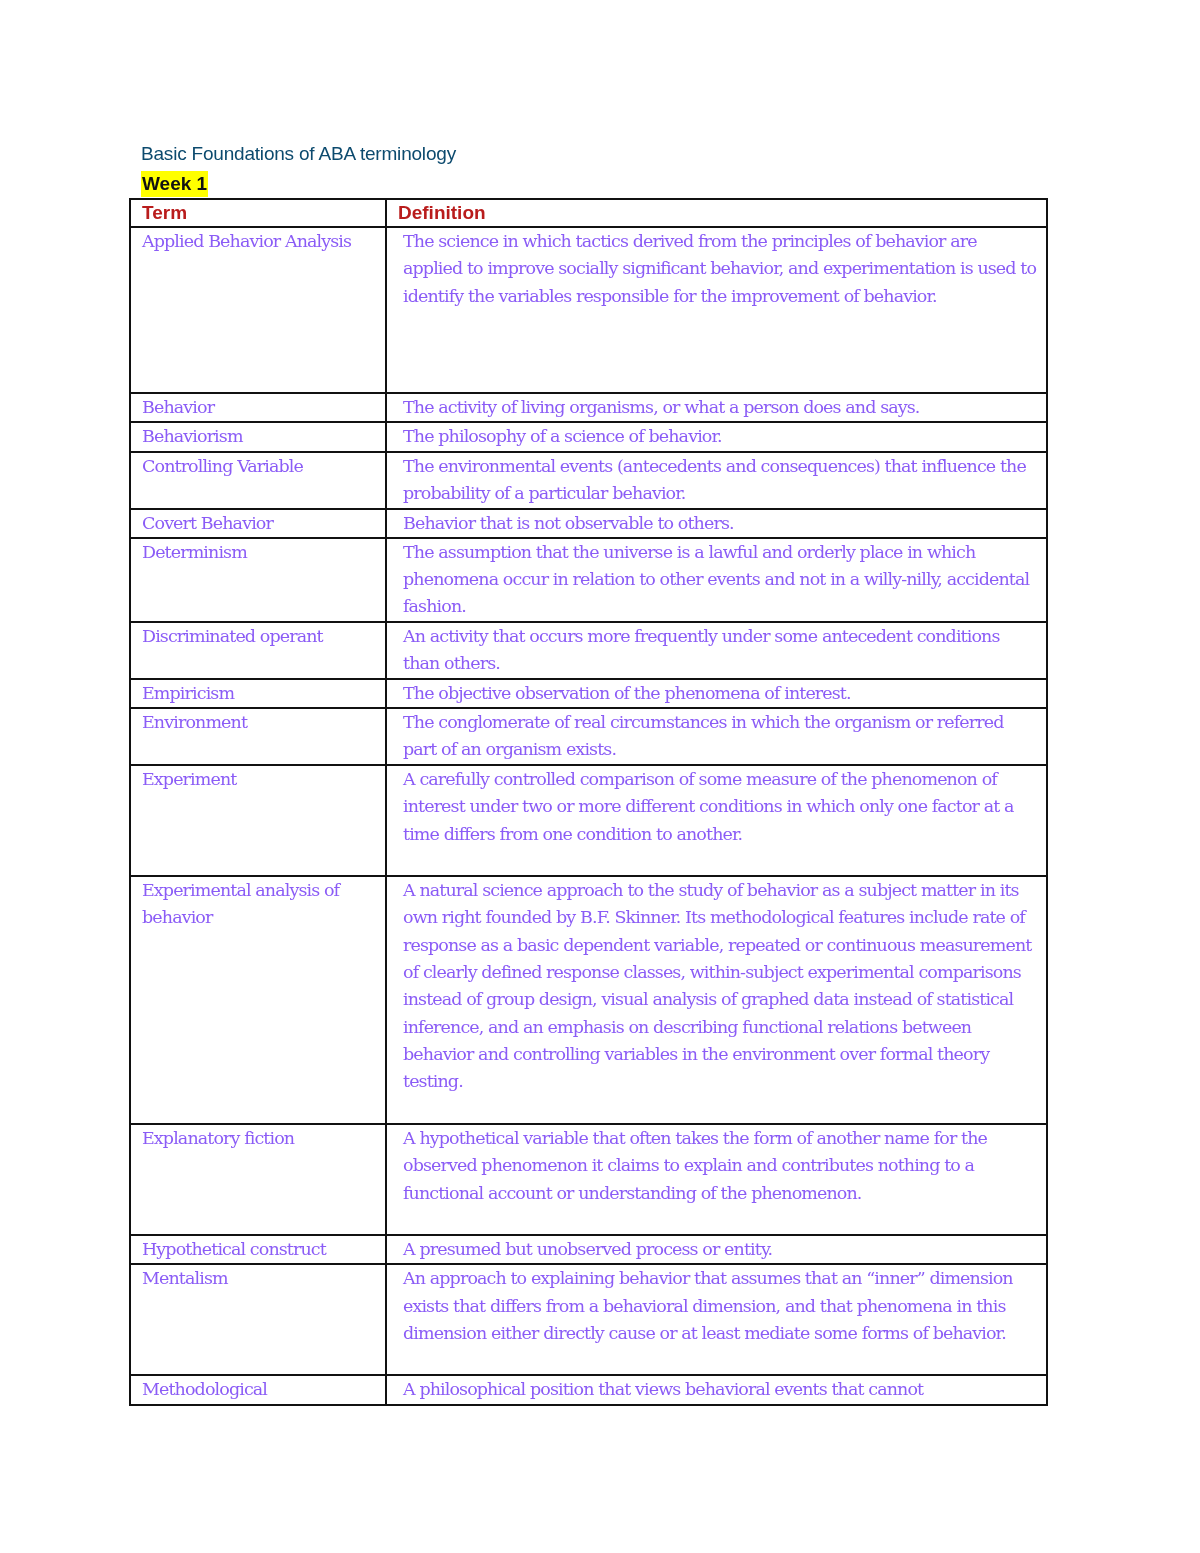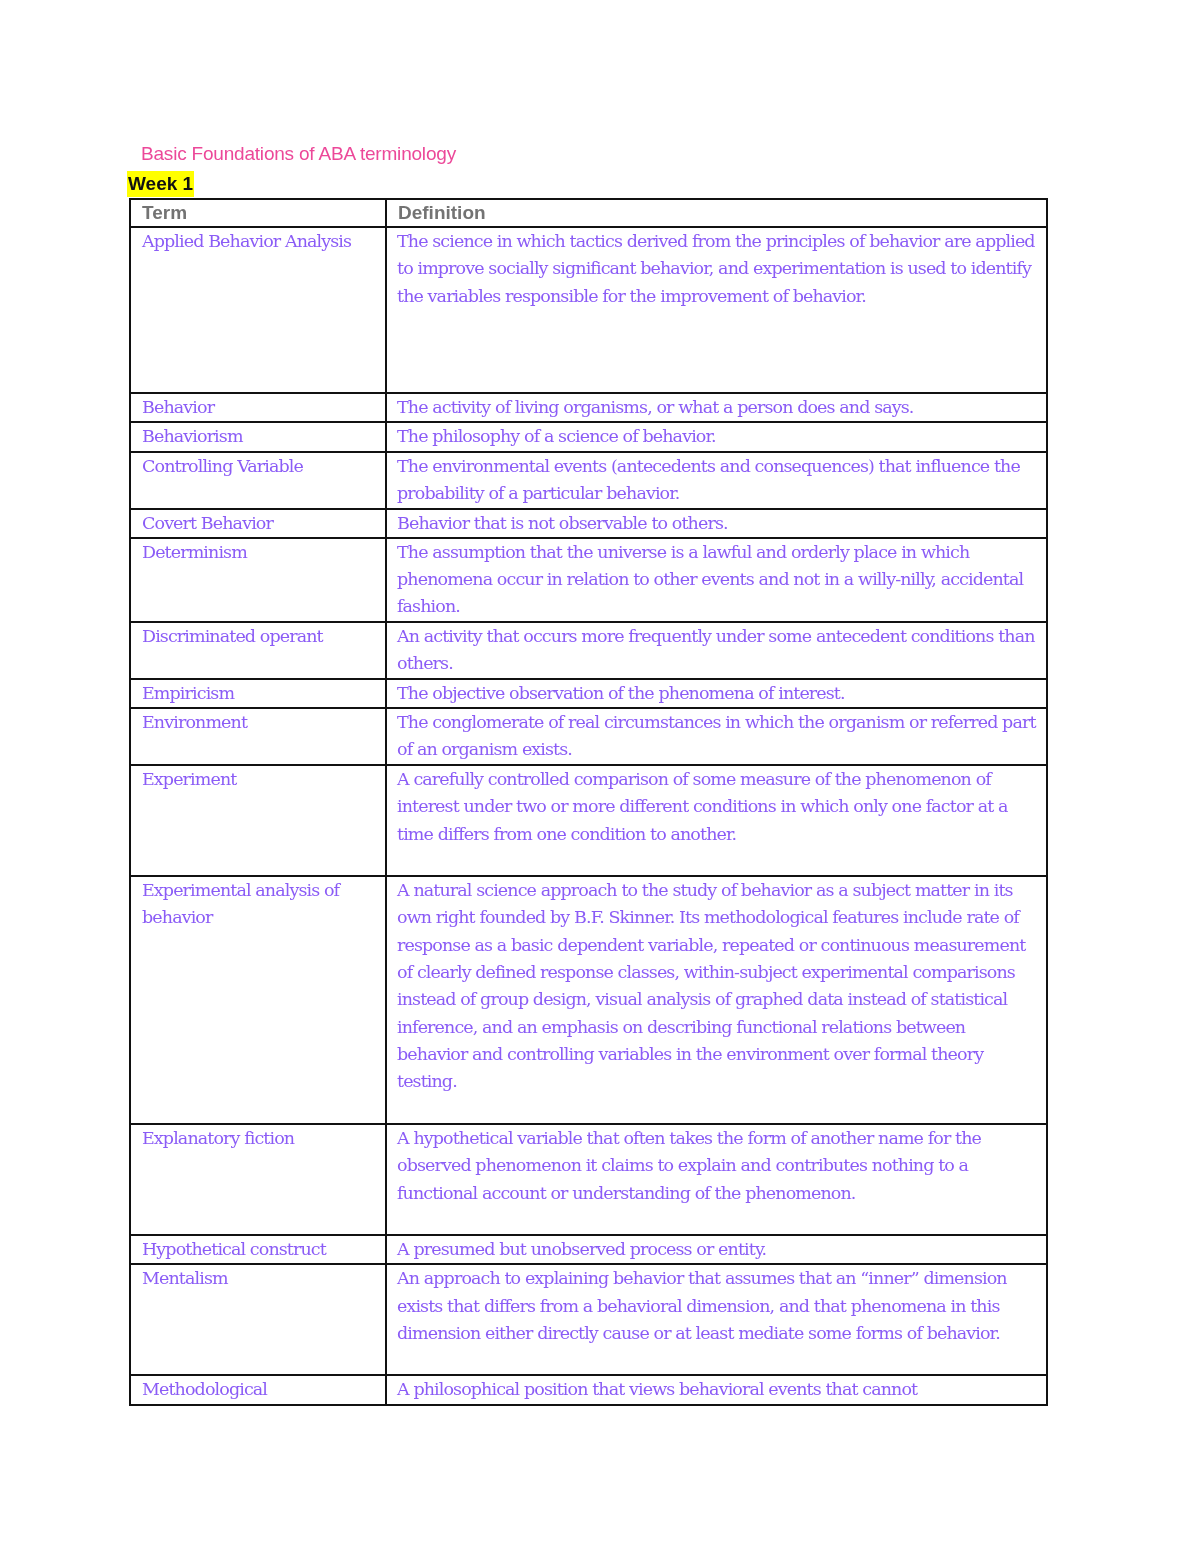--- a/index.html
+++ b/index.html
@@ -1,45 +1,45 @@
 <!DOCTYPE html>
 <html><head>
   <meta charset="utf-8">
   <style>
     html, body { margin: 0; padding: 0; background: #ffffff; }
     body { width: 1200px; height: 1553px; position: relative; overflow: hidden; }
     .doc-title {
       position: absolute; left: 141px; top: 143px;
-      font-family: "Liberation Sans", sans-serif; font-size: 19px; color: #ec4899;
+      font-family: "Liberation Sans", sans-serif; font-size: 19px; color: #0c4a6e;
       letter-spacing: -0.2px;
     }
     .week-label {
-      position: absolute; left: 127px; top: 171px;
+      position: absolute; left: 141px; top: 171px;
       font-family: "Liberation Sans", sans-serif; font-size: 19px; font-weight: bold; color: #111;
       background: #ffff00; padding: 0 1px; line-height: 26px;
     }
     table.glossary {
       position: absolute; left: 129px; top: 198px;
       width: 917px; border-collapse: collapse; table-layout: fixed;
     }
     table.glossary col.c-term { width: 256px; }
     table.glossary col.c-def { width: 661px; }
     table.glossary th, table.glossary td {
       border: 2px solid #111; vertical-align: top; padding: 0 8px 0 11px;
       text-align: left;
     }
     table.glossary th {
       font-family: "Liberation Sans", sans-serif; font-weight: bold; font-size: 19px;
-      height: 26px; line-height: 26px; color: #737373;
+      height: 26px; line-height: 26px; color: #b91c1c;
     }
     table.glossary td {
       font-family: "DejaVu Serif", serif; font-size: 17.5px; line-height: 27.3px;
       color: #8b5cf6; letter-spacing: -0.9px;
     }
-    table.glossary td.def { padding-left: 10px; }
+    table.glossary td.def { padding-left: 16px; }
   </style>
 </head>
 <body>
 
 <div class="doc-title">Basic Foundations of ABA terminology</div>
 <div class="week-label">Week 1</div>
 
 <table class="glossary">
   <colgroup>
       <col class="c-term">

